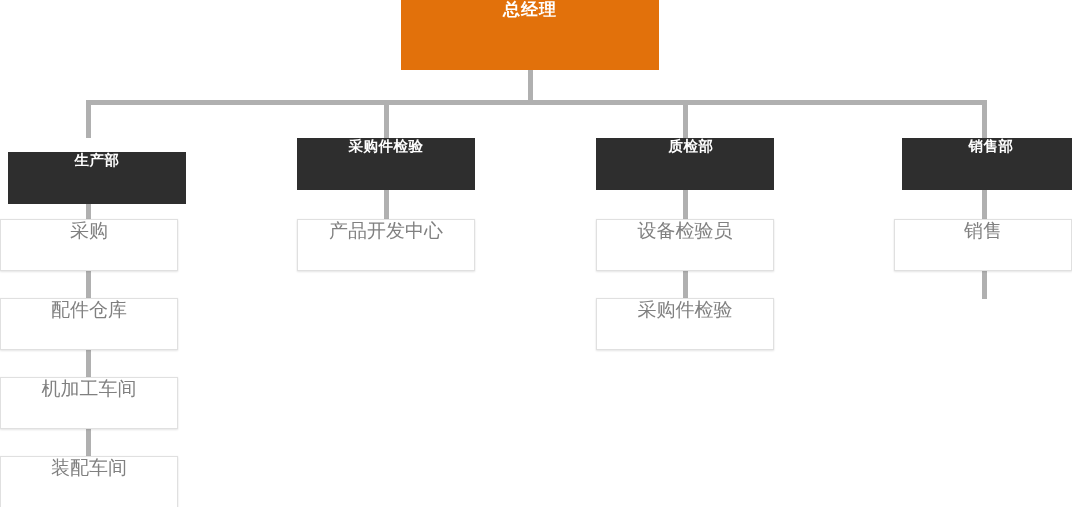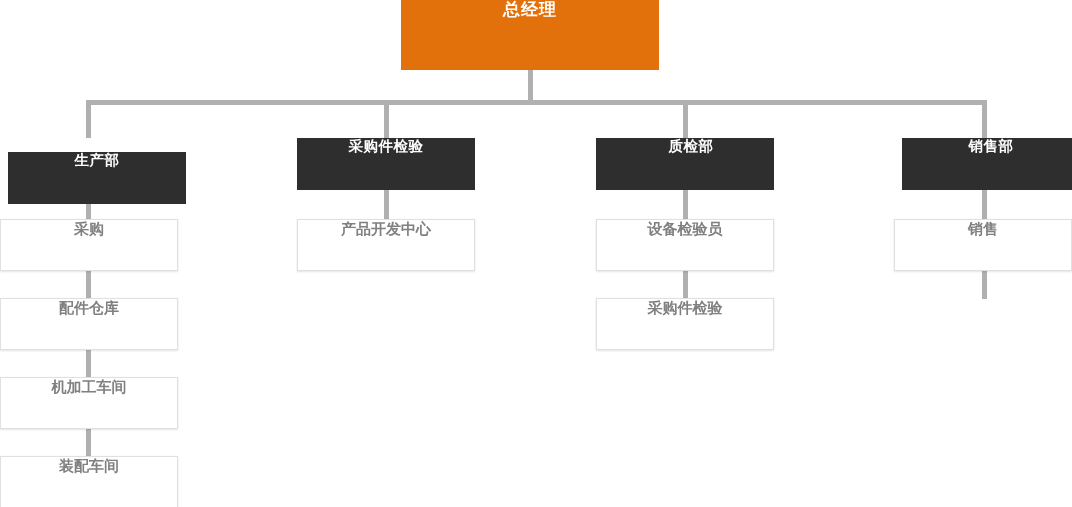--- a/index.html
+++ b/index.html
@@ -37,22 +37,22 @@
   .node-dept {
     background: #2e2e2e;
     color: #ffffff;
     font-size: 14.5px;
     font-weight: bold;
     letter-spacing: 0.5px;
   }
   .node-sub {
     background: #ffffff;
     color: #808080;
-    font-size: 15px;
-    font-weight: bold;
+    font-size: 19px;
+    font-weight: normal;
     border: 1px solid #e0e0e0;
     box-shadow: 0 1px 2px rgba(0,0,0,0.10), 0 0 0 0.5px rgba(0,0,0,0.02);
   }
   .connector {
     position: absolute;
     background: #b0b0b0;
     z-index: 1;
   }
   .connector-v {
     width: 5px;

